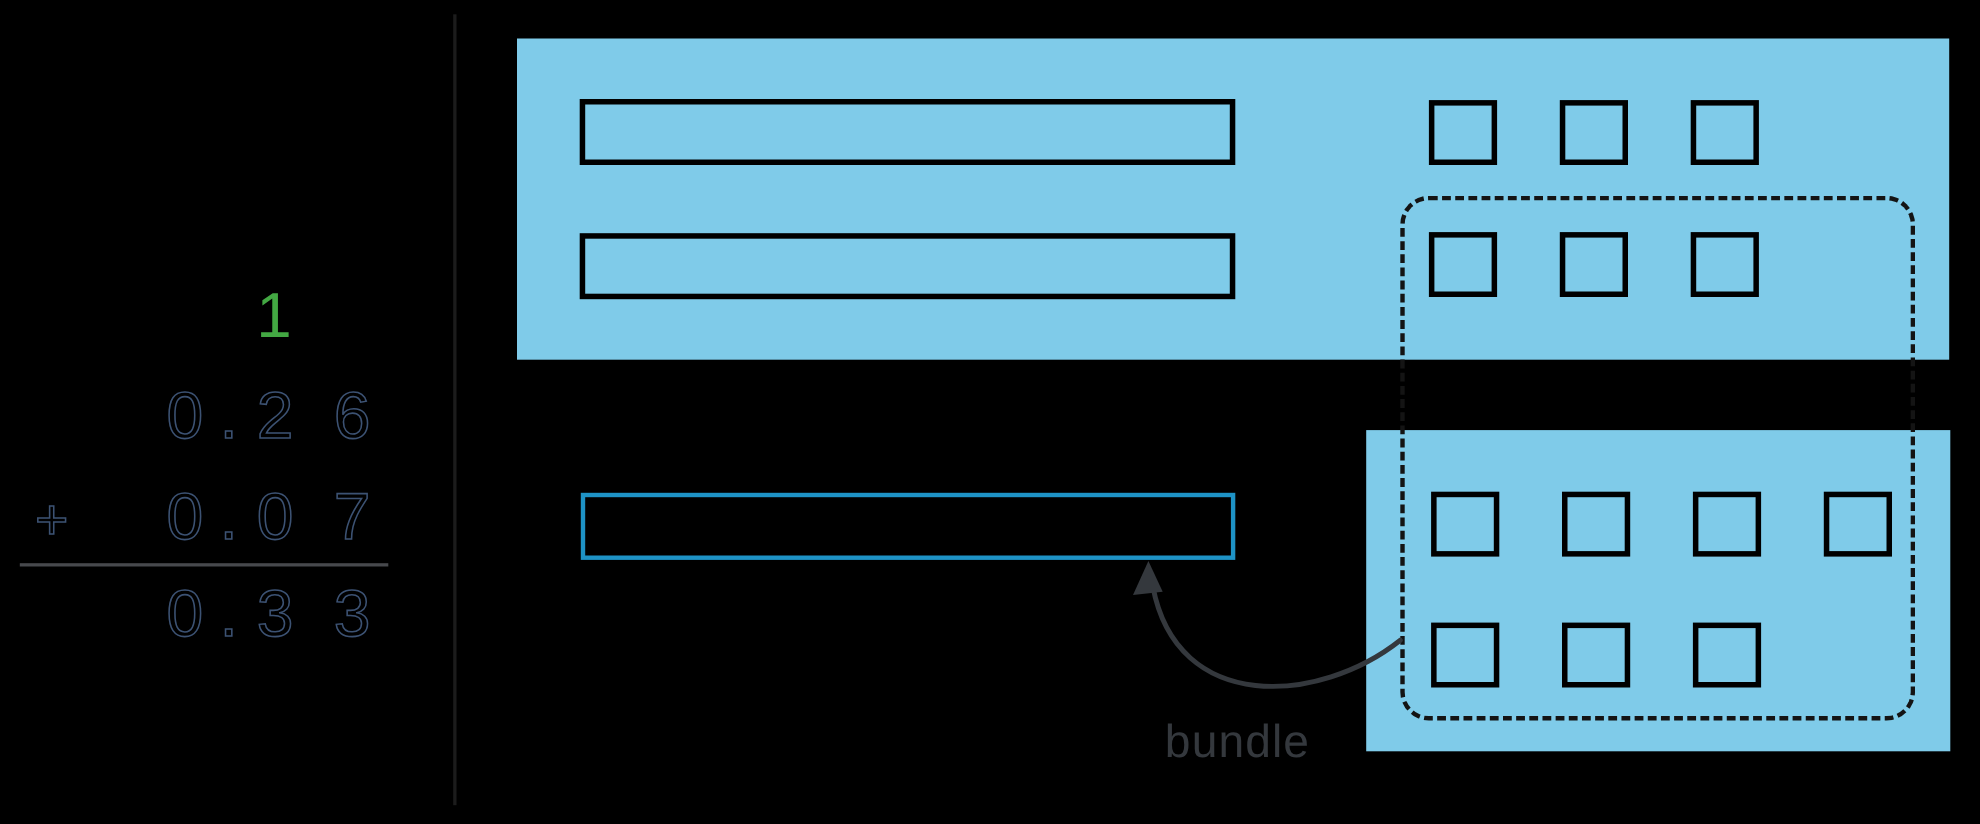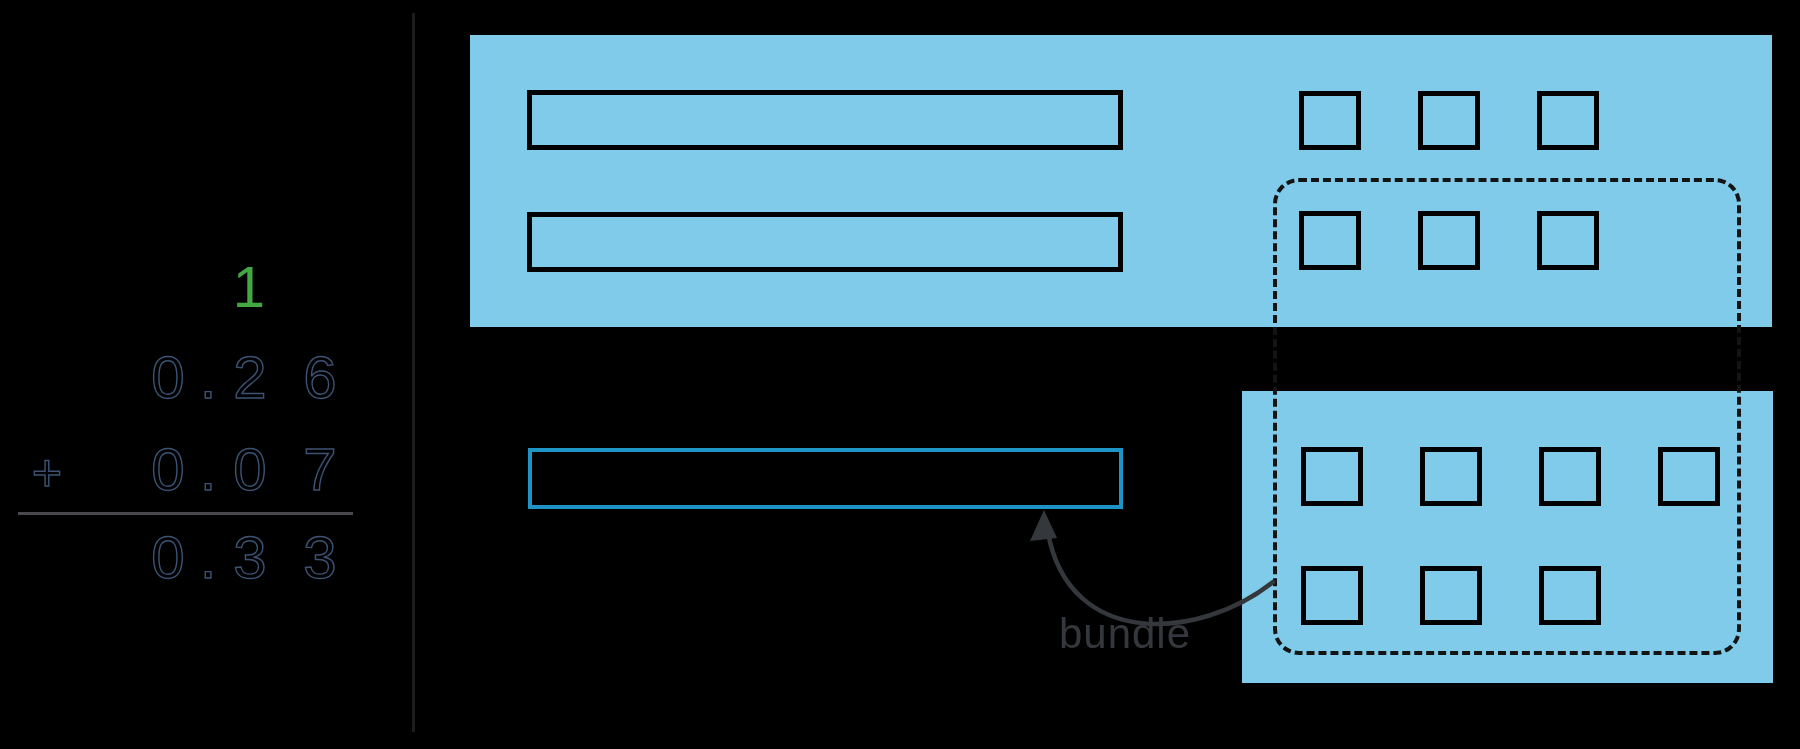--- a/index.html
+++ b/index.html
@@ -43,21 +43,21 @@
   .dashed-outline{
     position:absolute;left:1273px;top:178px;width:468px;height:477px;
     border:4px dashed var(--dash);border-radius:26px;box-sizing:border-box;
   }
   .teal-bar{
     position:absolute;left:528px;top:448px;width:595px;height:61px;
     border:4px solid var(--teal);box-sizing:border-box;background:transparent;
   }
   .arrow-svg{position:absolute;left:1005px;top:495px;width:280px;height:180px;overflow:visible;}
   .bundle-label{
-    position:absolute;left:1050px;top:612px;width:150px;text-align:center;
+    position:absolute;left:1050px;top:652px;width:150px;text-align:center;
     font-size:42px;line-height:44px;color:var(--arrow);letter-spacing:1px;
   }
 </style>
 </head>
 <body>
 
 <div class="stage">
 
   <div class="divider"></div>
 

